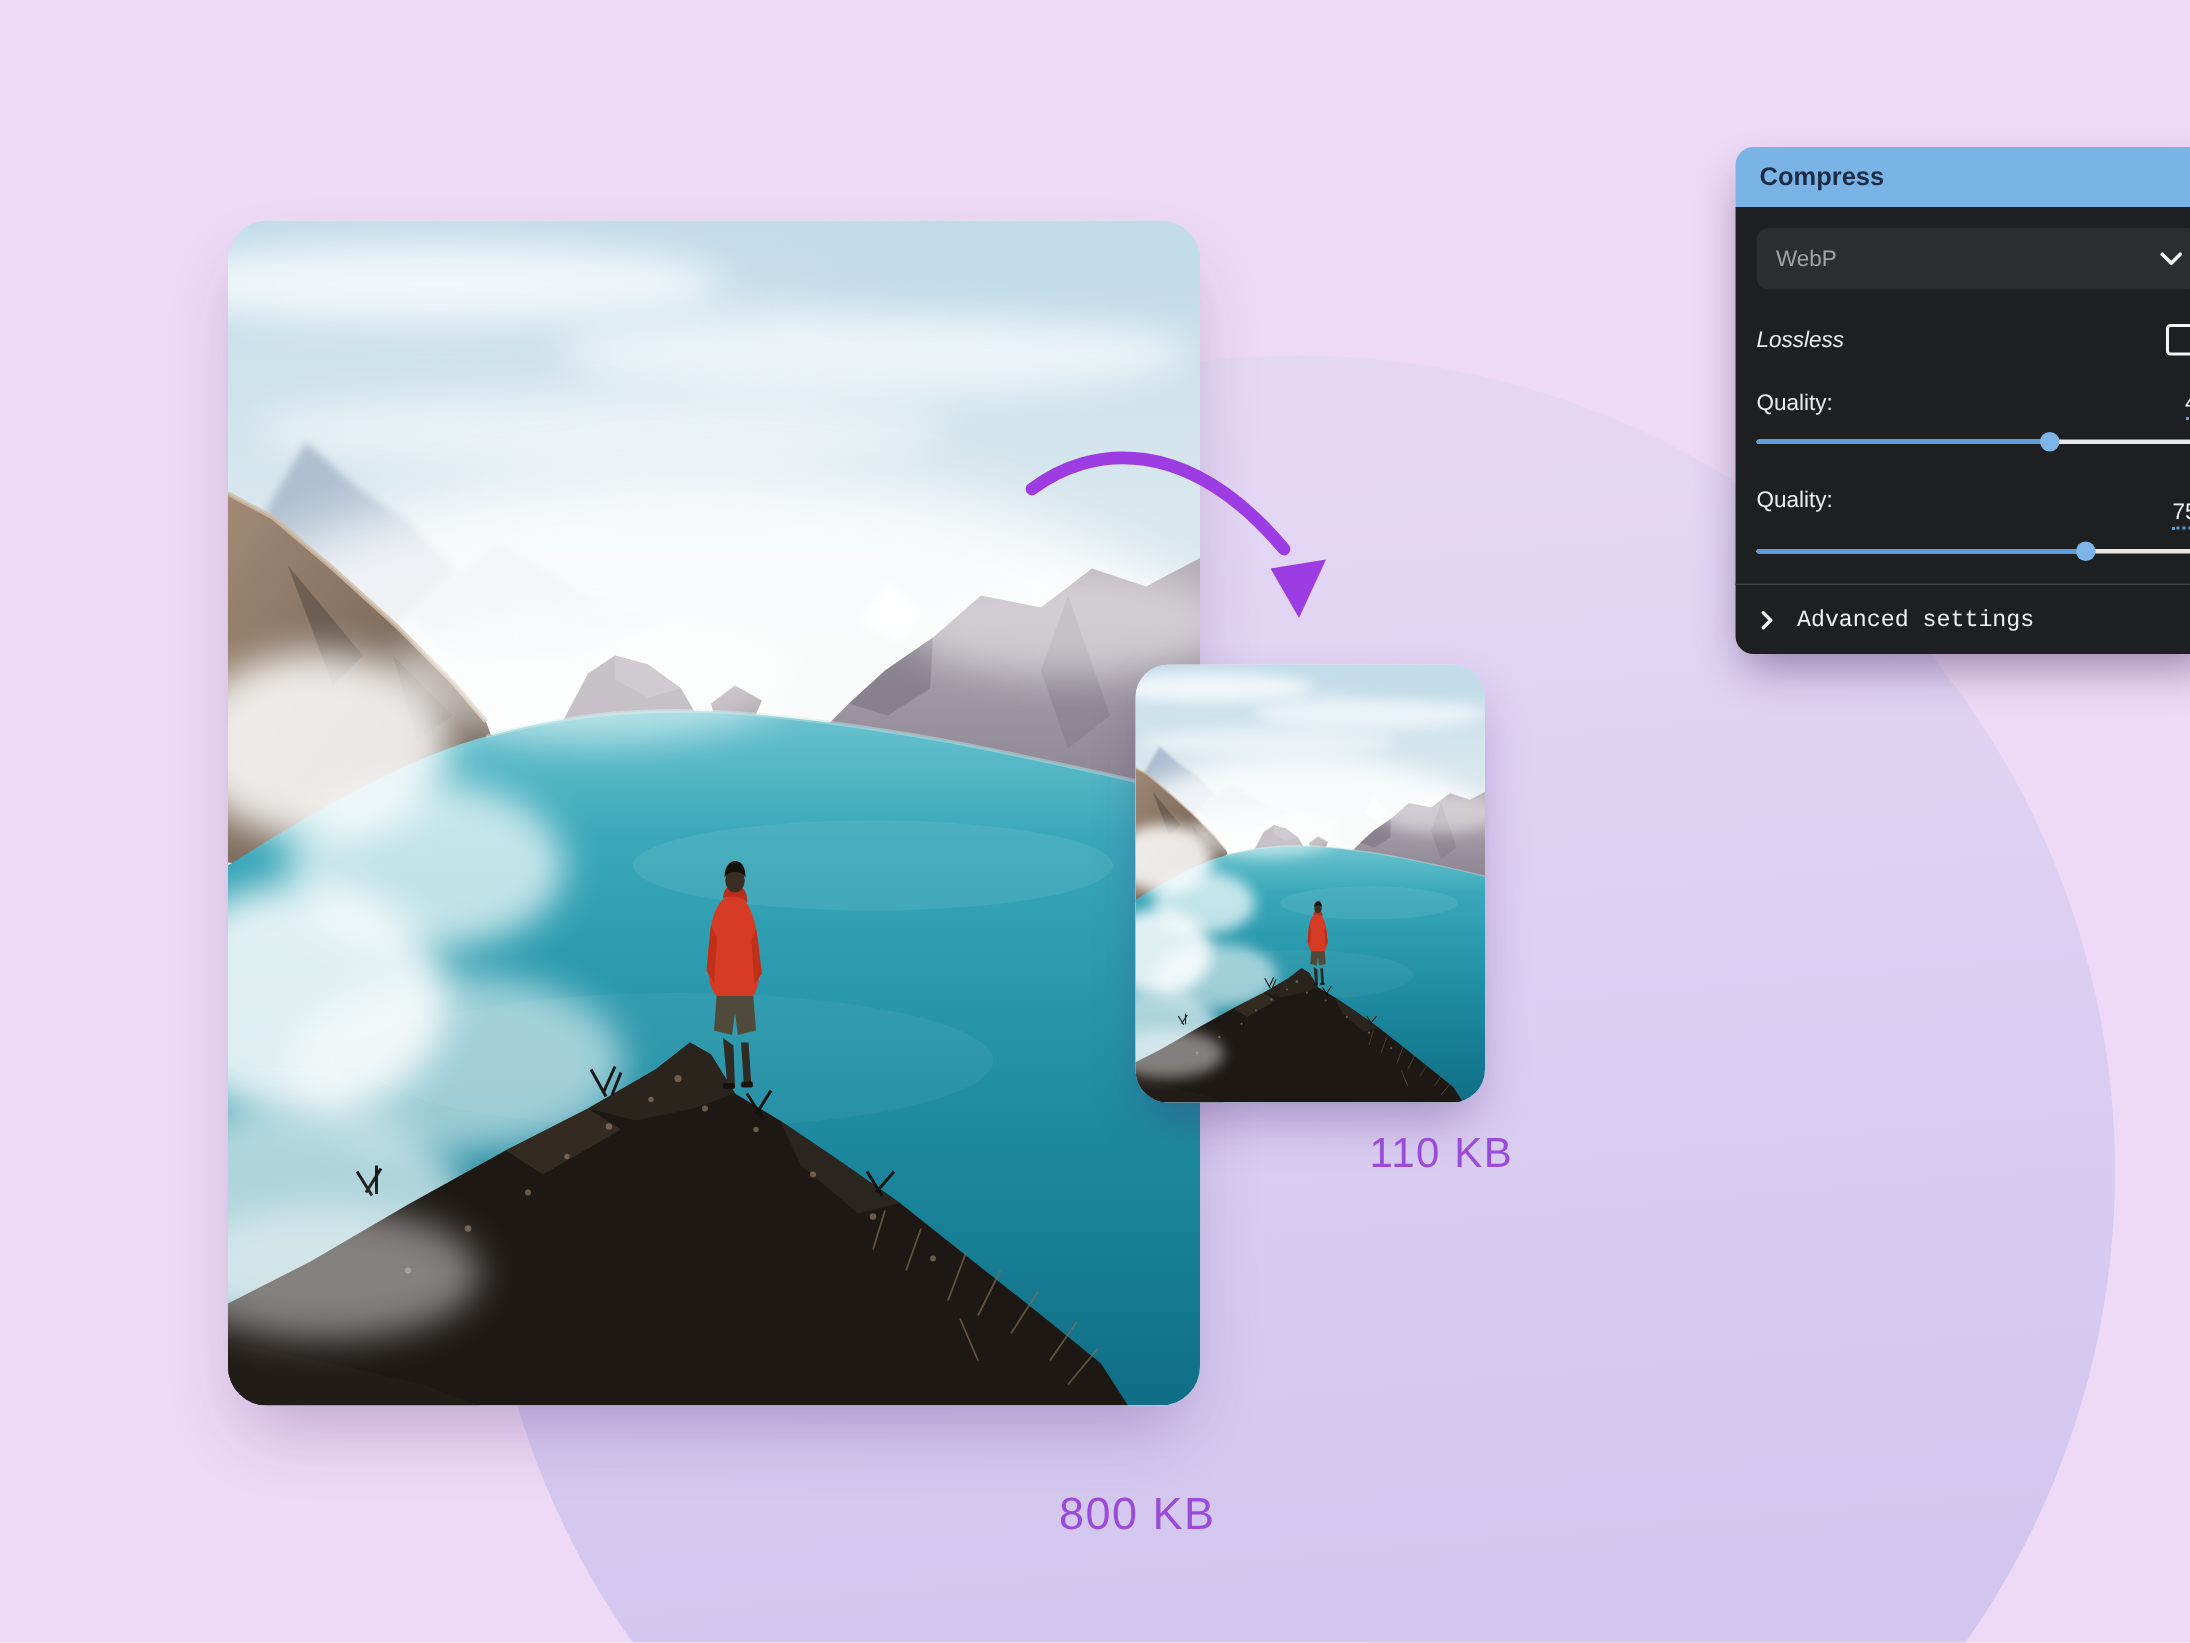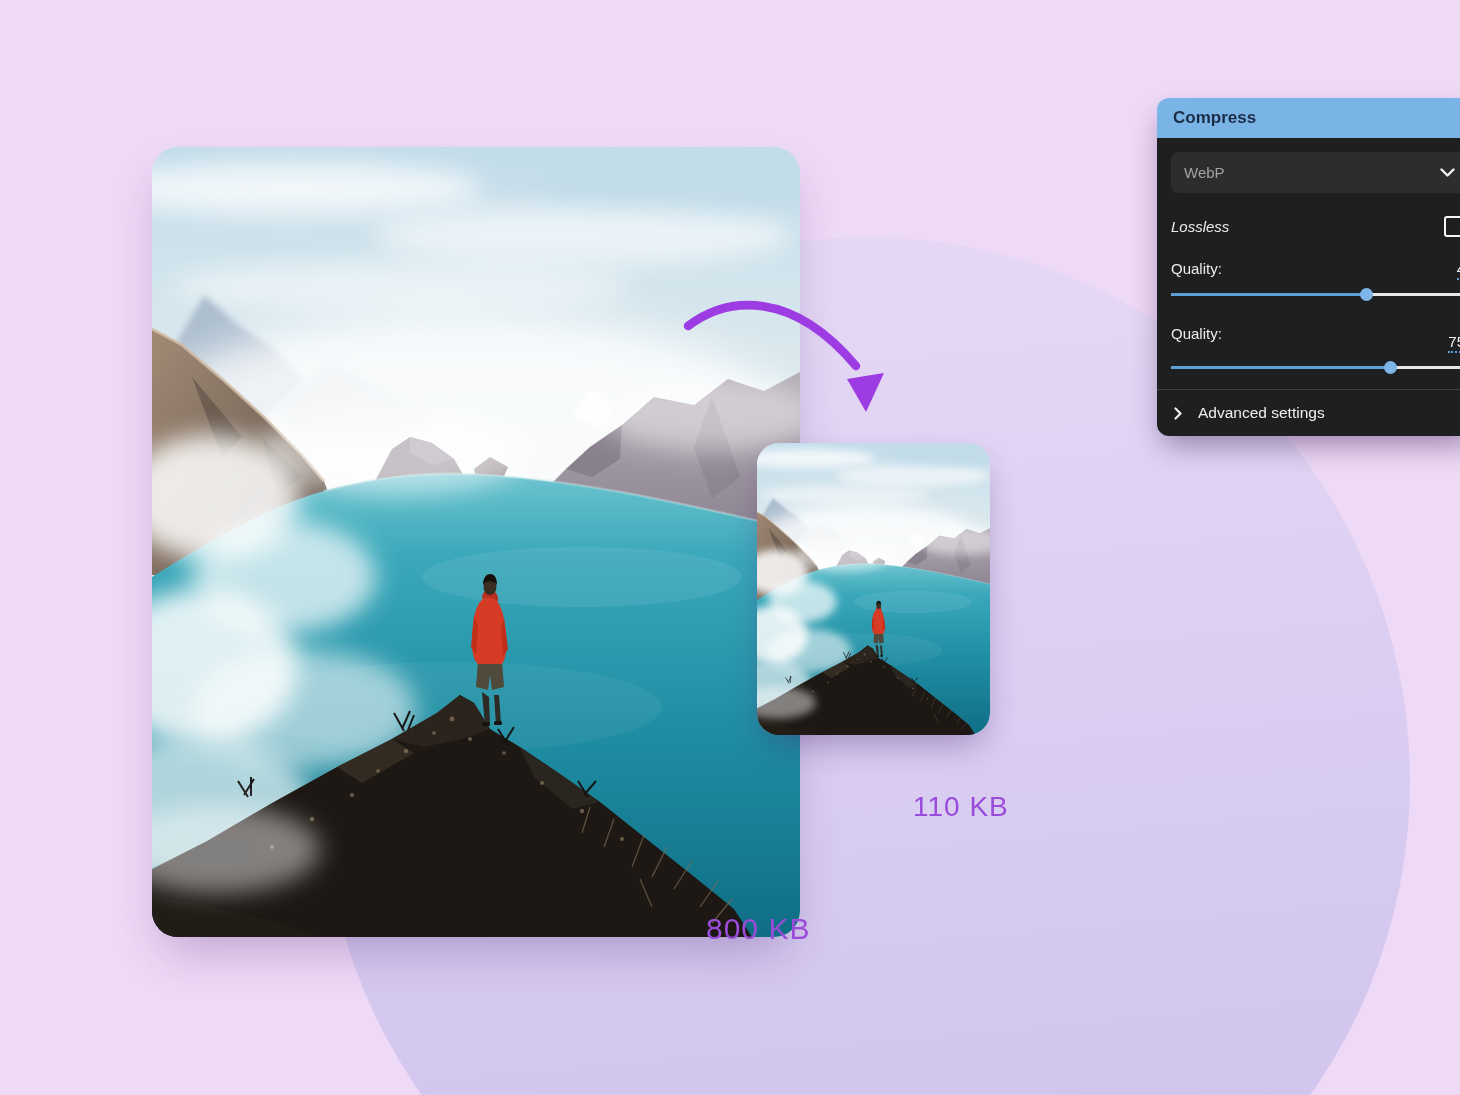--- a/index.html
+++ b/index.html
@@ -13,22 +13,22 @@
   
   .card{position:absolute;overflow:hidden;background:#dfe8ec;}
   .card-large{left:152px;top:147px;width:648px;height:790px;border-radius:26px;
     box-shadow:0 24px 48px -12px rgba(70,35,110,.30);}
   .card-small{left:757px;top:443px;width:233px;height:292px;border-radius:22px;
     box-shadow:0 16px 34px -8px rgba(70,35,110,.40);}
   .photo{display:block;width:100%;height:100%;}
 
   
   .size-label{position:absolute;color:#9a4bda;font-weight:500;letter-spacing:1px;white-space:nowrap;}
-  .label-large{left:706px;top:912px;font-size:30px;}
-  .label-small{left:913px;top:753px;font-size:28px;margin-top:38px;}
+  .label-large{left:706px;top:993px;font-size:30px;}
+  .label-small{left:913px;top:753px;font-size:28px;}
 
   
   .arrow-svg{position:absolute;left:650px;top:270px;width:260px;height:160px;}
 
   
   .panel{position:absolute;left:1157px;top:98px;width:322px;height:338px;border-radius:12px;
     box-shadow:0 14px 30px -6px rgba(40,20,70,.45);}
   .panel-header{height:40px;border-radius:12px 12px 0 0;background:#7ab4e7;color:#1c2c45;
     font-size:17px;font-weight:bold;line-height:40px;padding-left:16px;box-sizing:border-box;}
   .panel-body{position:relative;height:298px;background:#1e1f21;border-radius:0 0 12px 12px;
@@ -49,21 +49,21 @@
   .quality-value{top:195px;}
   .slider{position:absolute;left:14px;width:293px;height:13px;cursor:pointer;}
   .effort-slider{top:150px;}
   .quality-slider{top:223px;}
   .slider .track{position:absolute;left:0;right:0;top:5px;height:3px;background:#e9e7e5;border-radius:2px;}
   .slider .fill{position:absolute;left:0;top:5px;height:3px;background:#5e9fd8;border-radius:2px;}
   .slider .thumb{position:absolute;top:0;width:13px;height:13px;border-radius:50%;background:#7db5e8;}
   .divider{position:absolute;left:0;right:0;top:251px;height:1px;background:#3e3f41;}
   .advanced-row{position:absolute;left:0;right:0;top:252px;height:46px;display:flex;align-items:center;cursor:pointer;}
   .adv-chevron{margin-left:17px;width:8px;height:13px;flex:none;}
-  .adv-label{margin-left:16px;color:#f0f0f0;font-size:15.5px;}
+  .adv-label{margin-left:16px;color:#f0f0f0;font-size:15.5px;font-family:Liberation Mono, monospace;}
 </style>
 </head>
 <body>
 
 <div class="stage">
 
   <div class="bg-circle"></div>
 
   <svg width="0" height="0" style="position:absolute" aria-hidden="true">
     <defs>

